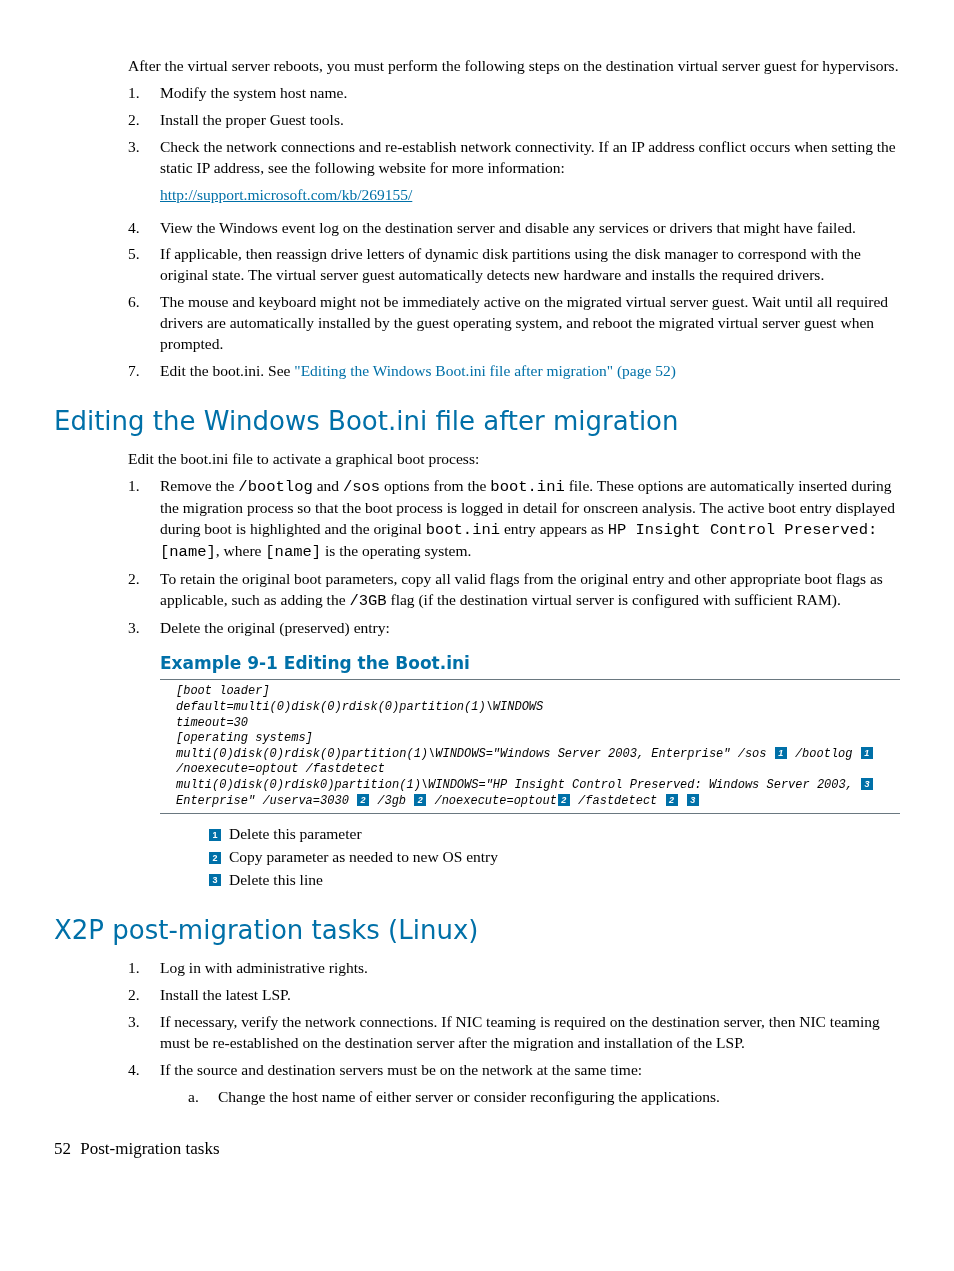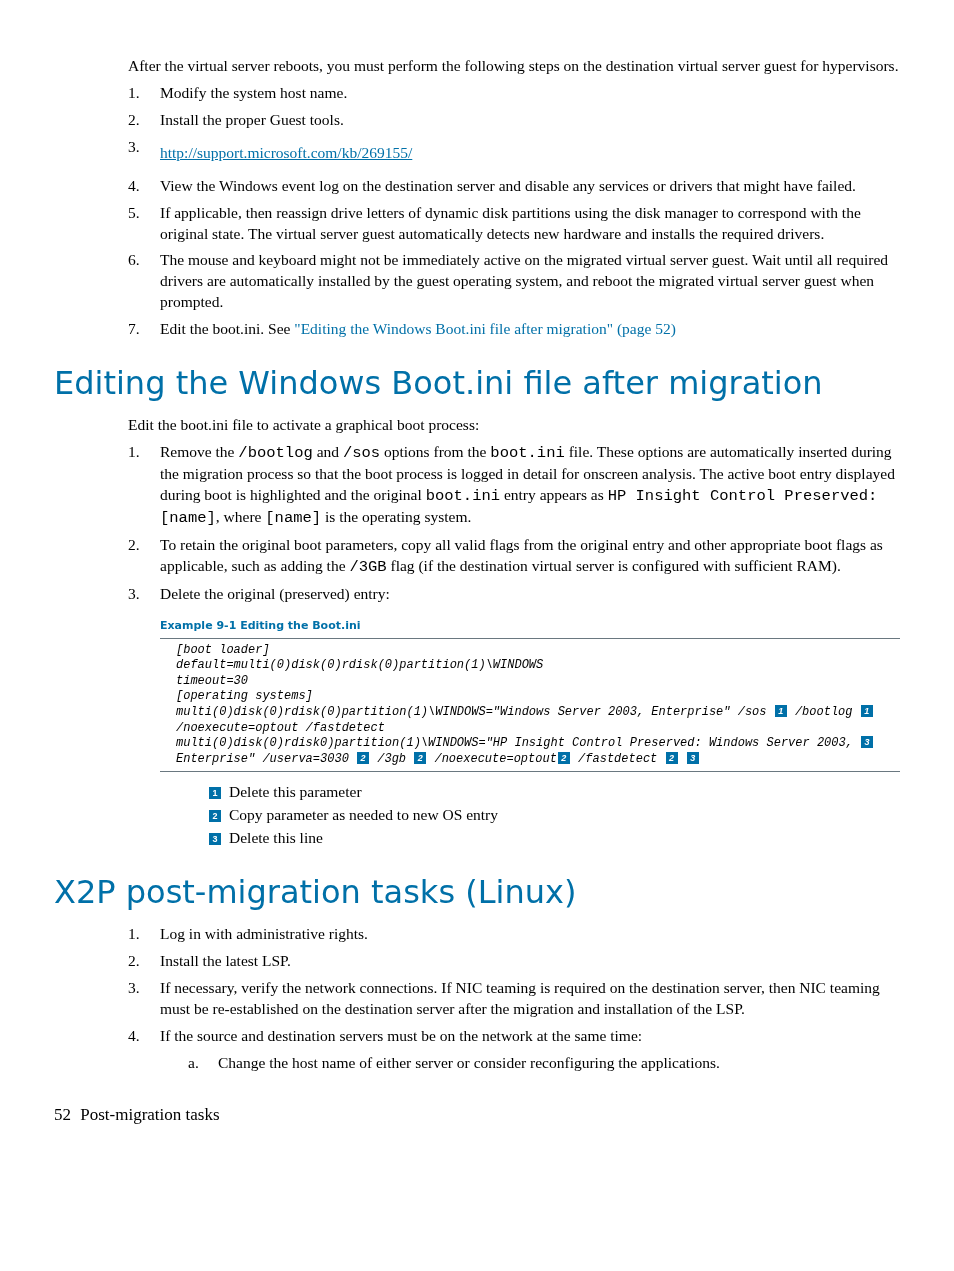--- a/index.html
+++ b/index.html
@@ -51,28 +51,28 @@
     color: #0070a8;
     text-decoration: underline;
     text-align: center;
   }
   .xref {
     color: #0070a8;
   }
   h2.section {
     font-family: "Trebuchet MS", "DejaVu Sans", sans-serif;
     font-weight: 400;
-    font-size: 32px;
+    font-size: 26px;
     color: #0070a8;
     margin: 22px 0 10px 0;
   }
   .example-title {
     font-family: "Trebuchet MS", "DejaVu Sans", sans-serif;
     font-weight: bold;
-    font-size: 11px;
+    font-size: 17px;
     color: #0070a8;
     margin: 14px 0 4px 0;
   }
   .hr {
     border: none;
     border-top: 1px solid #6a7880;
     margin: 4px 0;
   }
   .codeblock {
     font-family: "Courier New", Courier, monospace;
@@ -136,20 +136,21 @@
         <span class="num">1.</span>
         <span class="txt">Modify the system host name.</span>
       </li>
     <li>
         <span class="num">2.</span>
         <span class="txt">Install the proper Guest tools.</span>
       </li>
     <li>
         <span class="num">3.</span>
       <span class="txt">
+        <span>Check the network connections and re-establish network connectivity. If an IP address conflict occurs when setting the static IP address, see the following website for more information:</span>
         <div class="link-indent"><a class="link">http://support.microsoft.com/kb/269155/</a></div>
       </span>
     </li>
     <li>
         <span class="num">4.</span>
         <span class="txt">View the Windows event log on the destination server and disable any services or drivers that might have failed.</span>
       </li>
     <li>
         <span class="num">5.</span>
         <span class="txt">If applicable, then reassign drive letters of dynamic disk partitions using the disk manager to correspond with the original state. The virtual server guest automatically detects new hardware and installs the required drivers.</span>

